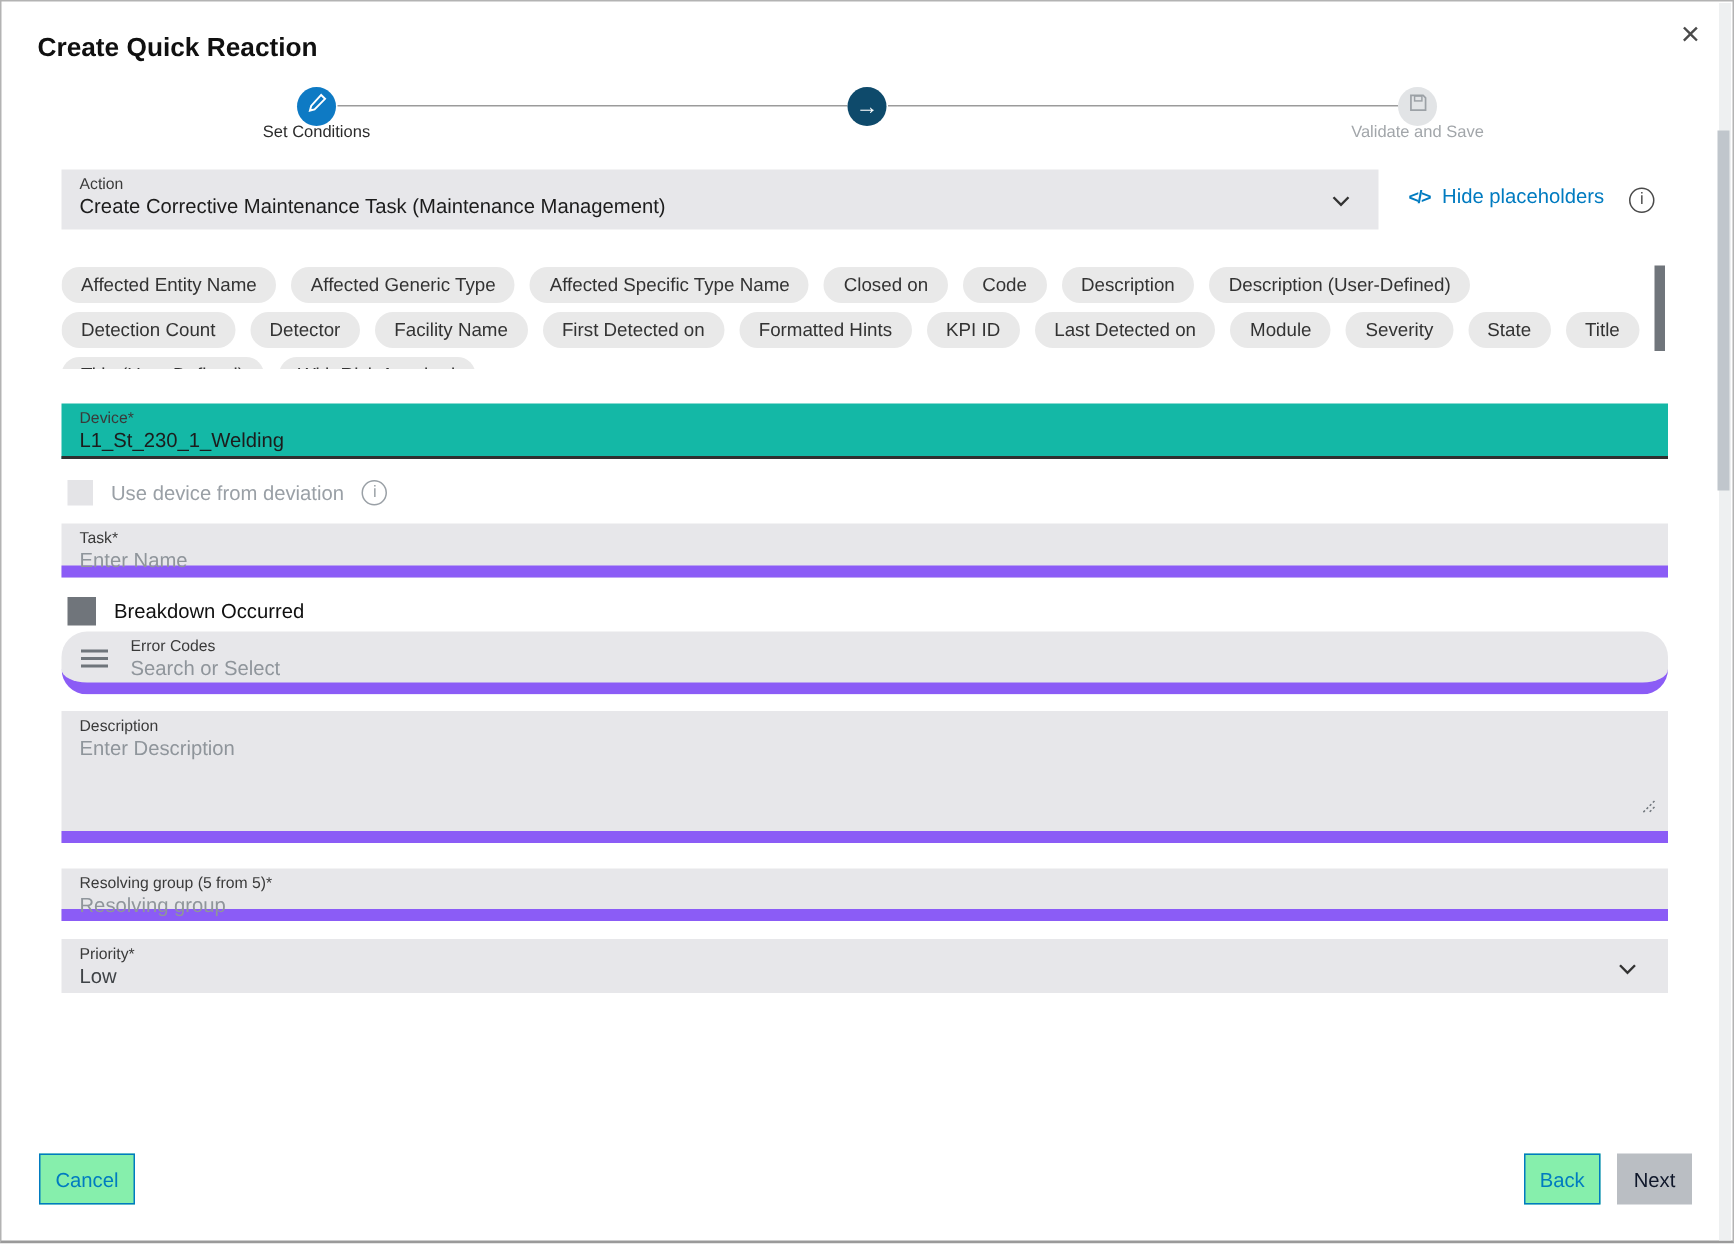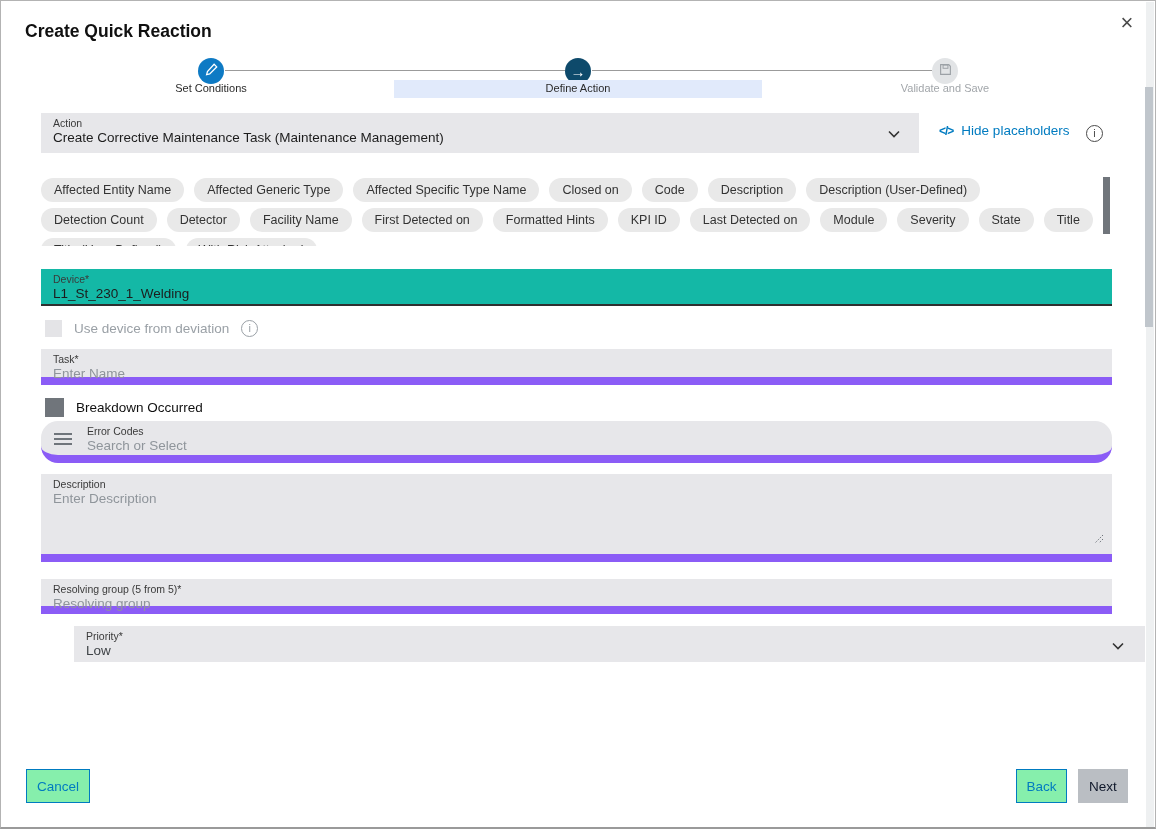--- a/index.html
+++ b/index.html
@@ -106,23 +106,20 @@
   <div class="step-circle todo" style="left:931px;">
     <span>
       <svg width="13" height="13" viewBox="0 0 16 16">
           <path d="M2 2h10l2 2v10H2z" fill="none" stroke="#9ca1a6" stroke-width="1.4"></path>
           <rect x="5" y="2.5" width="6" height="4" fill="none" stroke="#9ca1a6" stroke-width="1.2"></rect>
         </svg>
     </span>
   </div>
 
   <div class="step-label" style="left:110px;">Set Conditions</div>
-  <div class="step-highlight">
-    <span class="step-label-active">Define Action</span>
-  </div>
   <div class="step-label muted" style="left:844px;">Validate and Save</div>
 
   <div class="gfield action-select">
     <span class="field-label">Action</span>
     <span class="field-value" style="color:#1c1c1c;">Create Corrective Maintenance Task (Maintenance Management)</span>
     <span class="chevron" style="right:18px; top:14px;">
       <svg width="14" height="14" viewBox="0 0 14 14">
           <polyline points="2,4.5 7,9.5 12,4.5" fill="none" stroke="#333" stroke-width="1.6"></polyline>
         </svg>
     </span>
@@ -203,21 +200,21 @@
           <path d="M9 1L1 9M9 5L5 9" stroke="#6f757b" stroke-width="1" stroke-dasharray="1.5,1.5"></path>
         </svg>
     </span>
   </div>
 
   <div class="gfield underlined" style="top:578px; height:35px;">
     <span class="field-label">Resolving group (5 from 5)*</span>
     <input class="field-input" placeholder="Resolving group" style="">
   </div>
 
-  <div class="gfield" style="top:625px; height:36px; cursor:pointer;margin-left:33px;">
+  <div class="gfield" style="top:625px; height:36px; cursor:pointer;">
     <span class="field-label">Priority*</span>
     <span class="field-value">Low</span>
     <span class="chevron" style="right:20px; top:13px;">
       <svg width="14" height="14" viewBox="0 0 14 14">
           <polyline points="2,4.5 7,9.5 12,4.5" fill="none" stroke="#333" stroke-width="1.6"></polyline>
         </svg>
     </span>
   </div>
 
   <div class="btn outline" style="left:25px; width:64px;">Cancel</div>

